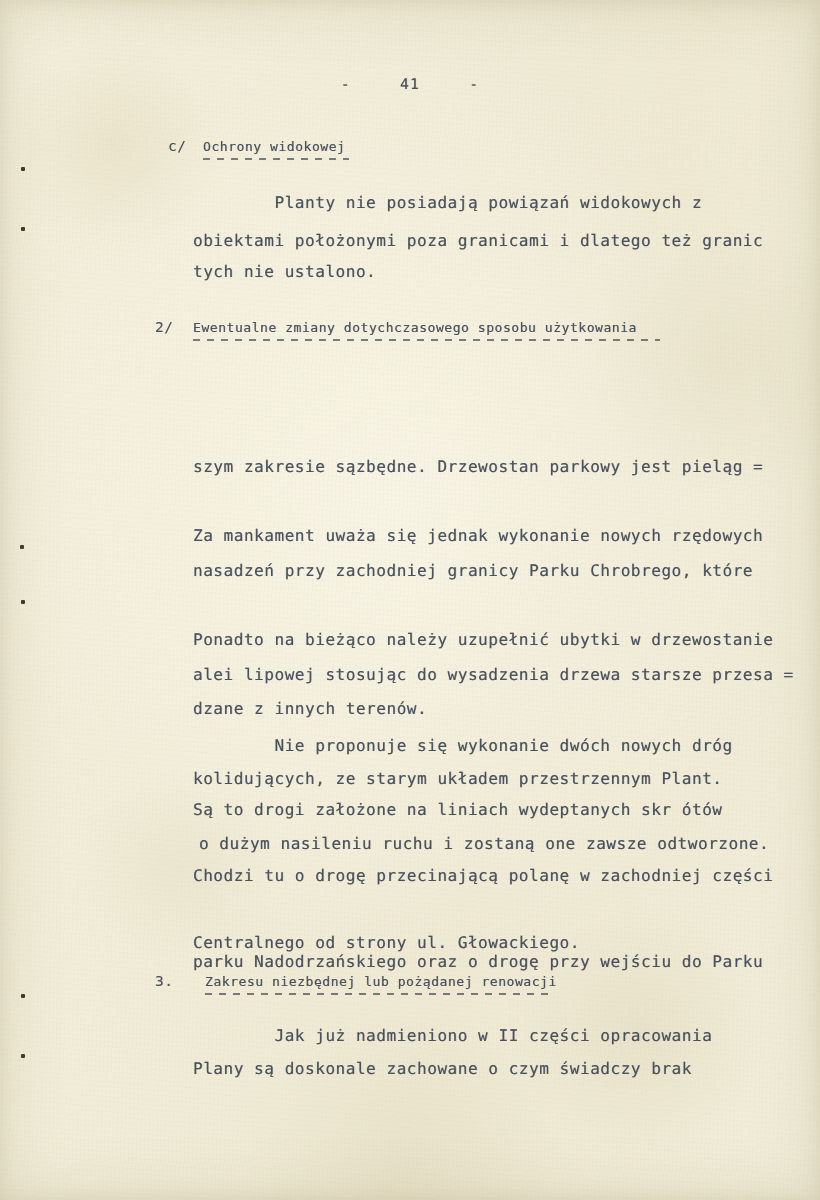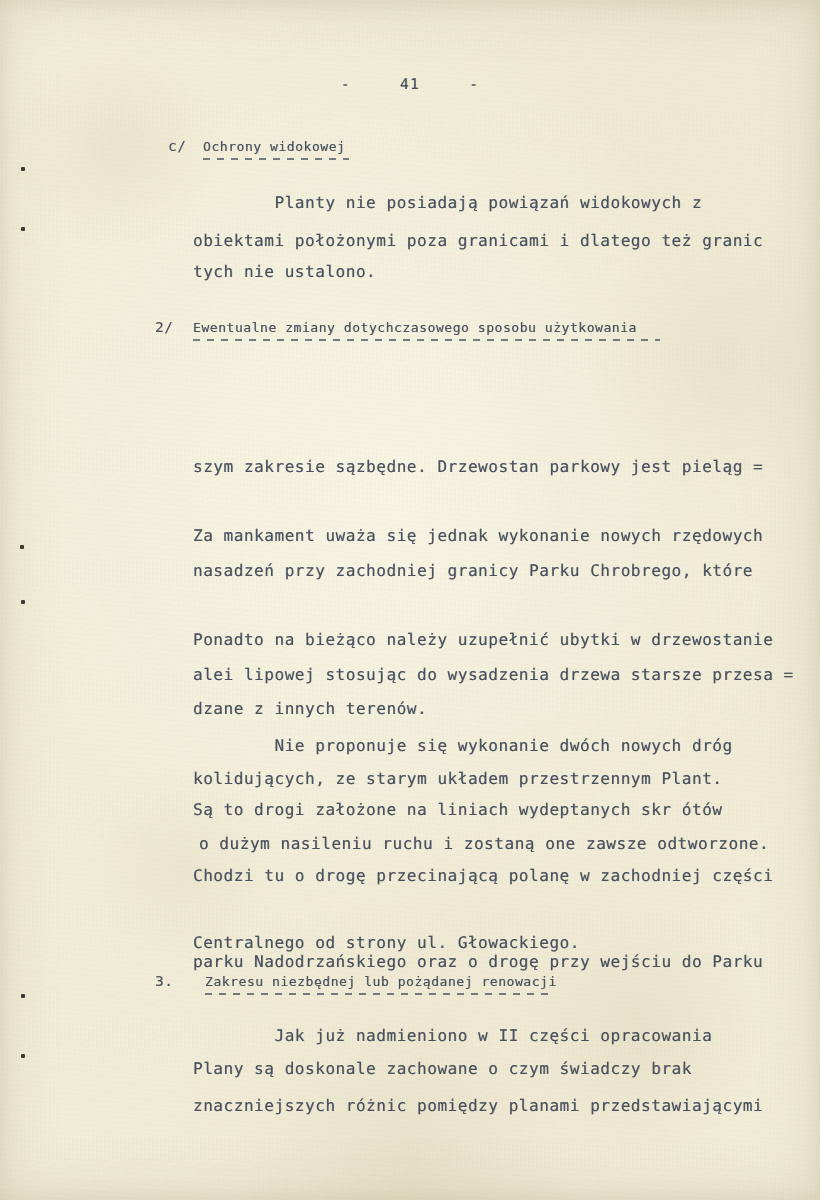--- a/index.html
+++ b/index.html
@@ -179,21 +179,20 @@
   <div class="headblock" style="left:155px; top:973px;">
     <div class="headline">
       <span class="marker" style="width:50px; display:inline-block;">3.</span>
       <span class="htitle">Zakresu niezbędnej lub pożądanej renowacji</span>
     </div>
     <div class="rule" style="width:345px; margin-left:50px;"></div>
   </div>
 
   <div class="ink" style="left:193px; top:1026px;">        Jak już nadmieniono w II części opracowania</div>
   <div class="ink" style="left:193px; top:1059px;">Plany są doskonale zachowane o czym świadczy brak</div>
-  <div class="ink" style="left:193px; top:1096px;">znaczniejszych różnic pomiędzy planami przedstawiającymi</div>
 
   <div id="specks">
       <div class="speck" style="left: 21px; top: 167px;"></div>
       <div class="speck" style="left: 21px; top: 227px;"></div>
       <div class="speck" style="left: 20px; top: 545px;"></div>
       <div class="speck" style="left: 21px; top: 600px;"></div>
       <div class="speck" style="left: 21px; top: 994px;"></div>
       <div class="speck" style="left: 21px; top: 1054px;"></div>
     </div>
 

